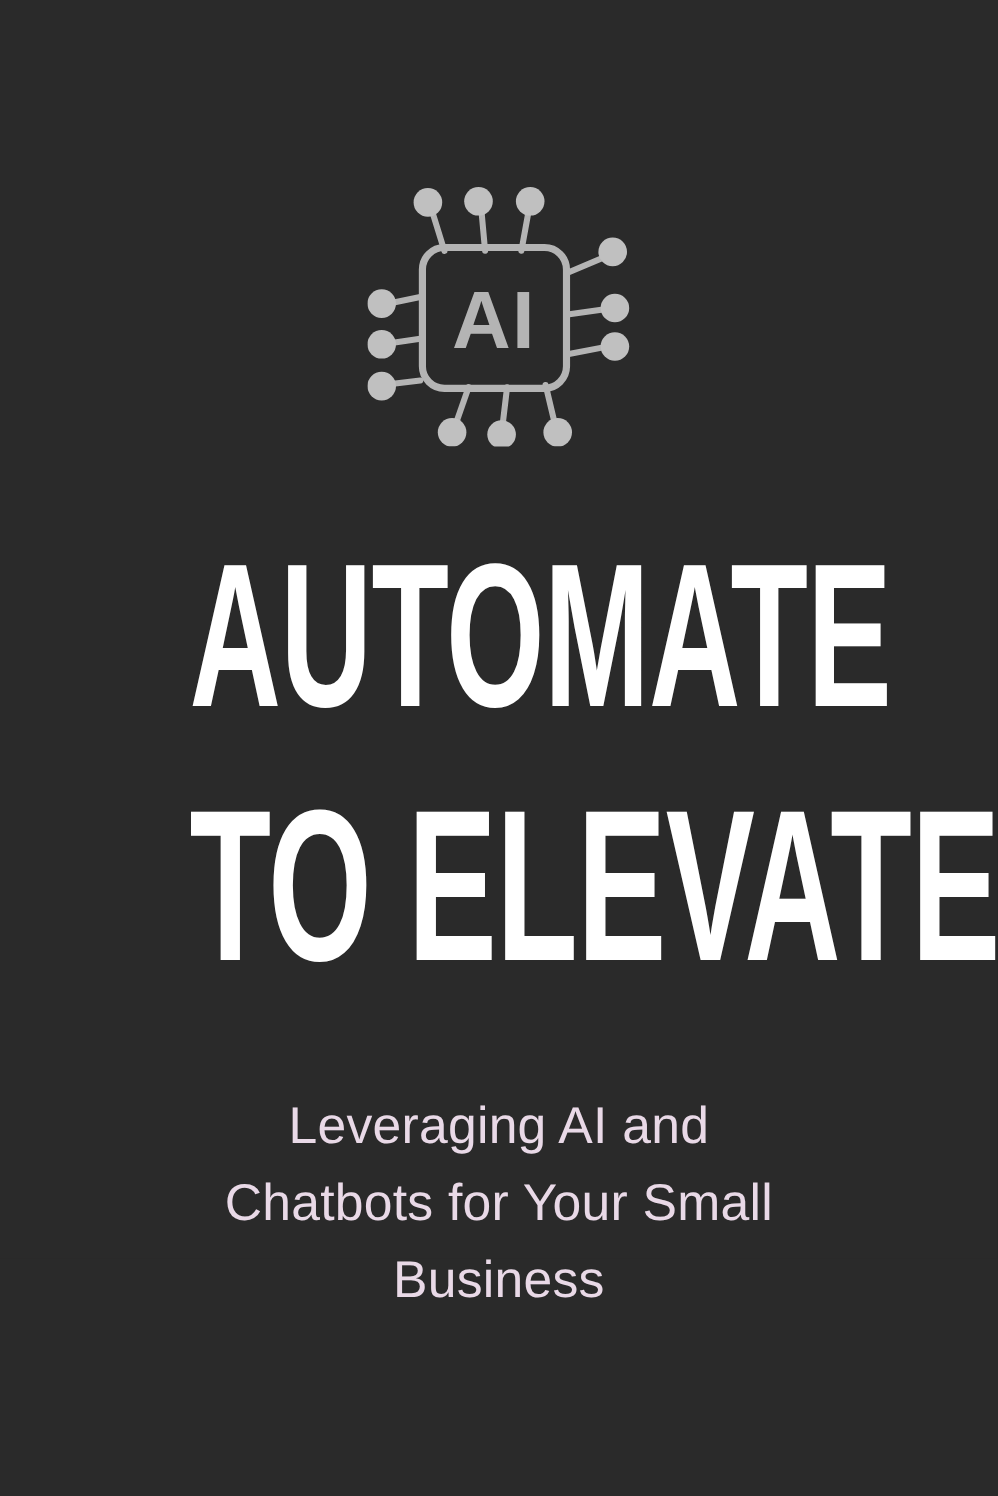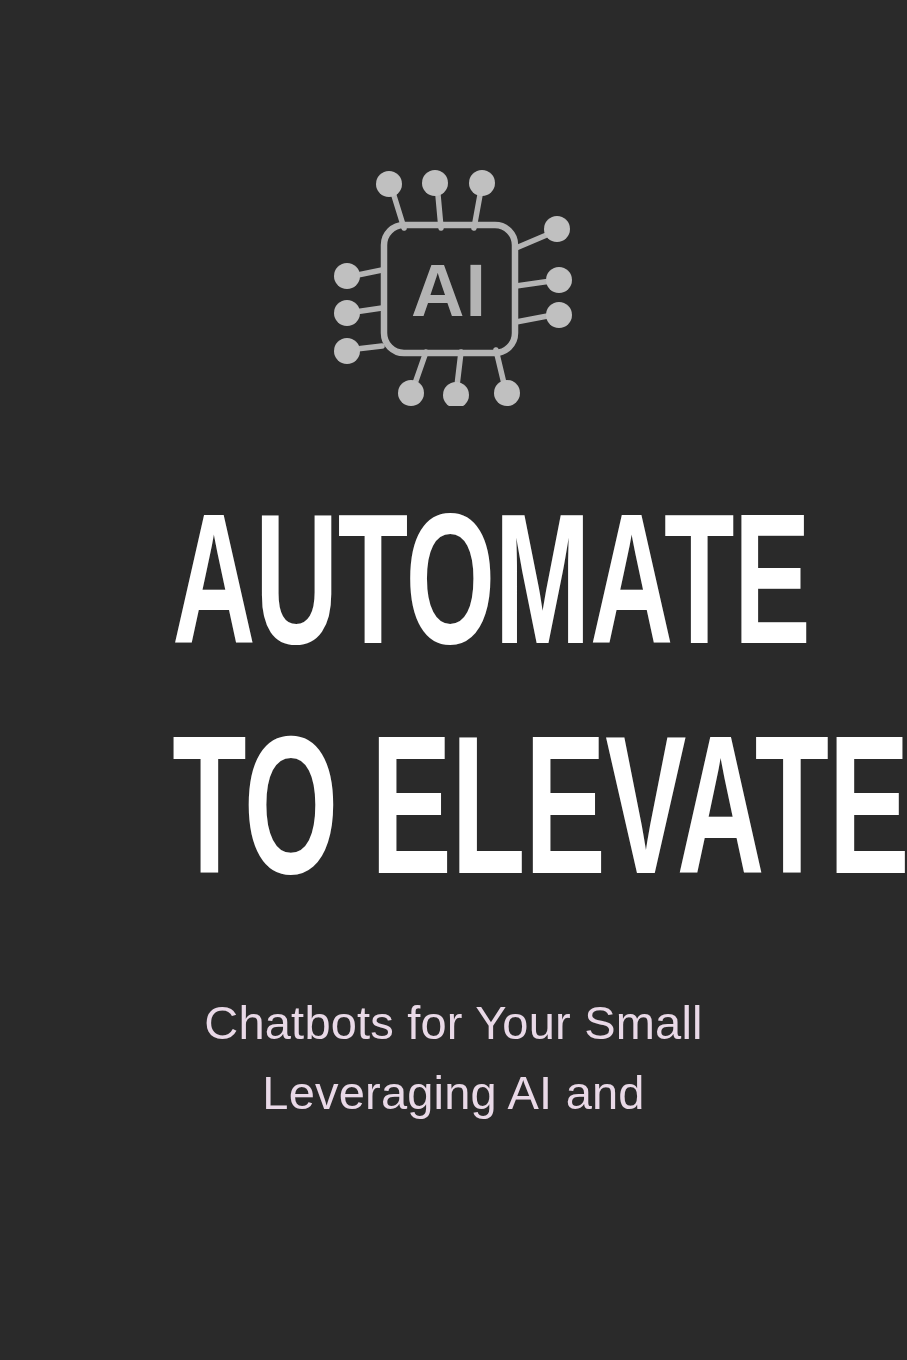--- a/index.html
+++ b/index.html
@@ -157,18 +157,19 @@
       <text class="chip-ai-text" x="115" y="146" text-anchor="middle">AI</text>
     </svg>
   </div>
 
   <div id="title-block">
     <span class="title-line" id="title-line-1">AUTOMATE</span>
     <span class="title-line" id="title-line-2">TO ELEVATE</span>
   </div>
 
   <div id="subtitle-block">
+    <span class="subtitle-line">Leveraging AI and</span>
     <span class="subtitle-line">Chatbots for Your Small</span>
-    <span class="subtitle-line">Leveraging AI and</span>
+    <span class="subtitle-line">Business</span>
   </div>
 
 
 </div>
 
 </body></html>

